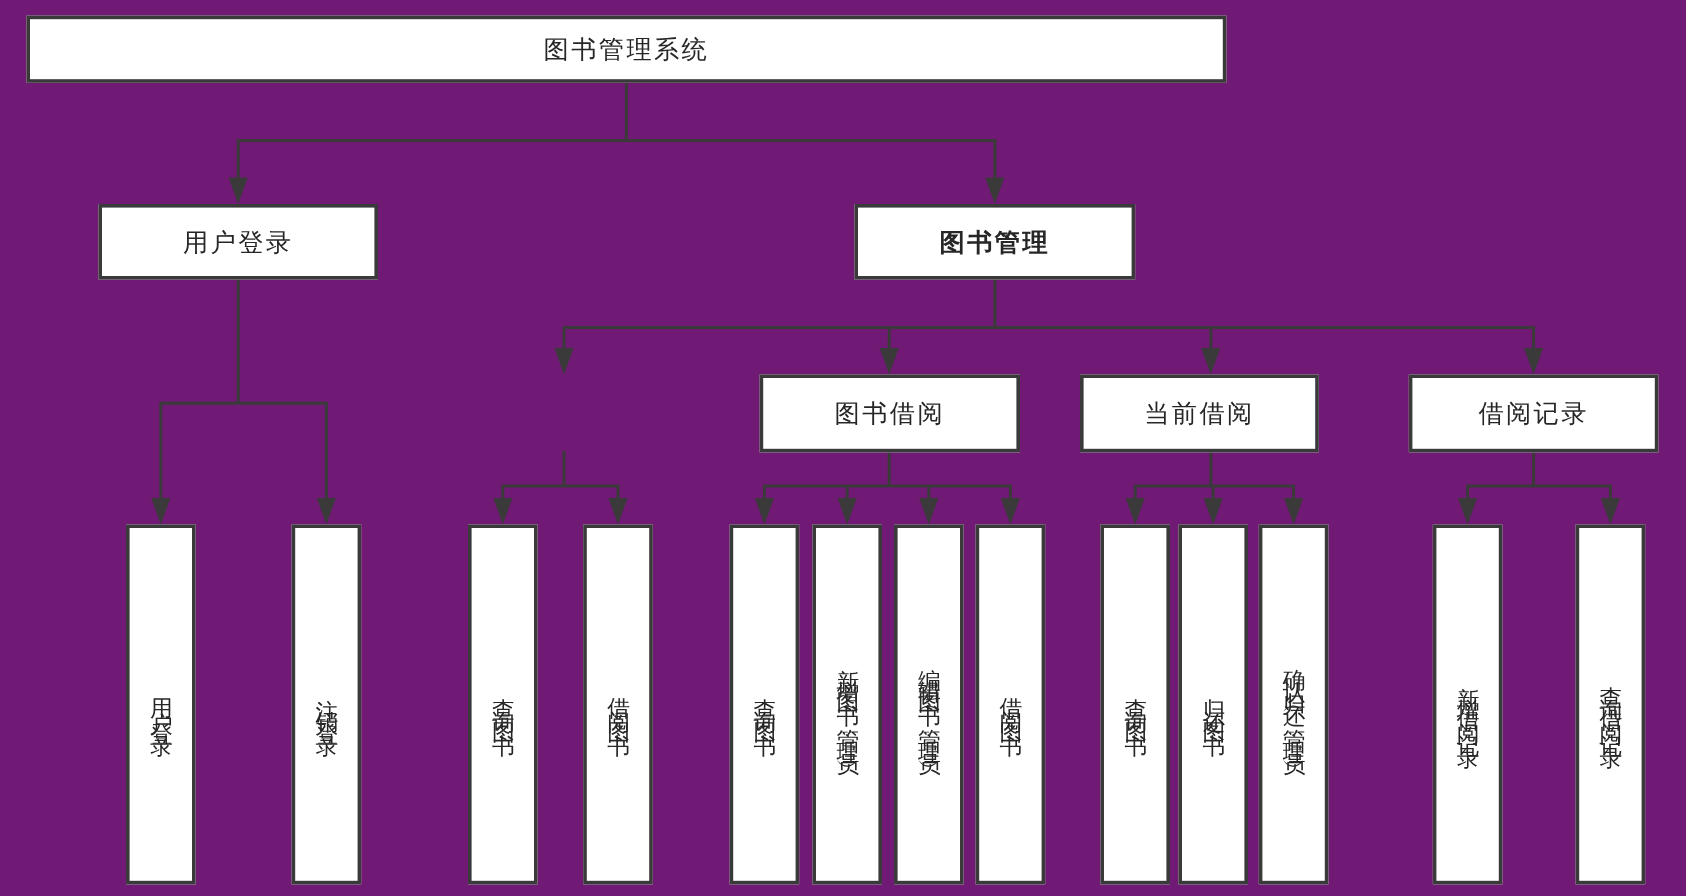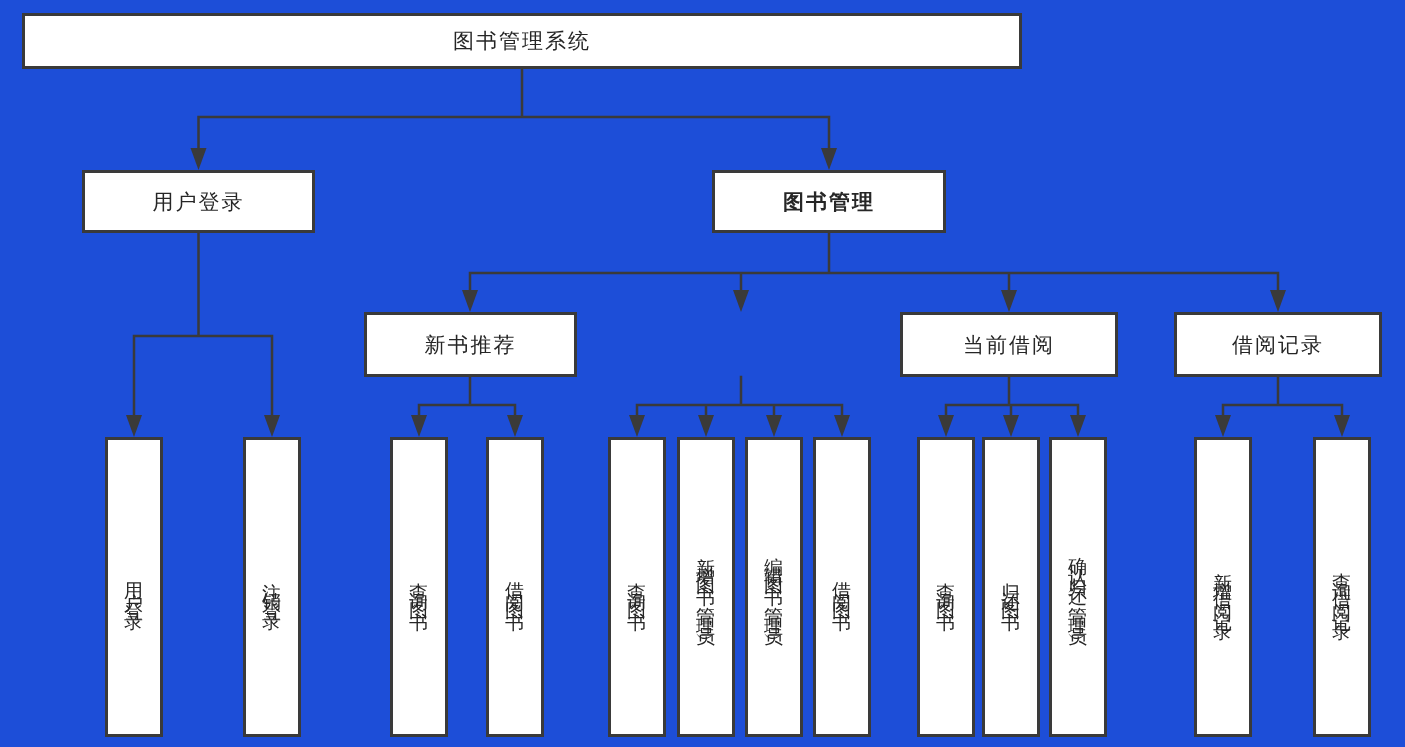--- a/index.html
+++ b/index.html
@@ -1,20 +1,20 @@
 <!DOCTYPE html>
 <html><head>
 <meta charset="utf-8">
 <style>
   html, body { margin: 0; padding: 0; background: #ffffff; }
   .canvas {
     position: relative;
     width: 1405px;
     height: 747px;
-    background: #1d4ed8;
+    background: #701a75;
     overflow: hidden;
     font-family: "Liberation Sans", "DejaVu Sans", sans-serif;
     color: #222222;
   }
   .connectors {
     position: absolute;
     left: 0; top: 0;
     width: 1405px; height: 747px;
     z-index: 1;
   }
@@ -102,22 +102,22 @@
     <use href="#ah" x="1078" y="437"></use>
     <use href="#ah" x="1223" y="437"></use>
     <use href="#ah" x="1342" y="437"></use>
   </svg>
 
   <div class="box" style="left:22px; top:13px; width:1000px; height:56px;">图书管理系统</div>
 
   <div class="box" style="left:82px; top:170px; width:233px; height:63px;">用户登录</div>
   <div class="box" style="left:712px; top:170px; width:234px; height:63px;font-weight:bold;">图书管理</div>
 
-  <div class="box" style="left:364px; top:312px; width:213px; height:65px;">新书推荐</div>
-  <div class="box" style="left:900px; top:312px; width:218px; height:65px;">当前借阅</div>
+  <div class="box" style="left:633px; top:312px; width:217px; height:65px;">图书借阅</div>
+  <div class="box" style="left:900px; top:312px; width:199px; height:65px;">当前借阅</div>
   <div class="box" style="left:1174px; top:312px; width:208px; height:65px;">借阅记录</div>
 
   <div class="vbox" style="left:105px;">用户登录</div>
   <div class="vbox" style="left:243px;">注销登录</div>
 
   <div class="vbox" style="left:390px;">查询图书</div>
   <div class="vbox" style="left:486px;">借阅图书</div>
 
   <div class="vbox" style="left:608px;">查询图书</div>
   <div class="vbox" style="left:677px;">新增图书（管理员）</div>

